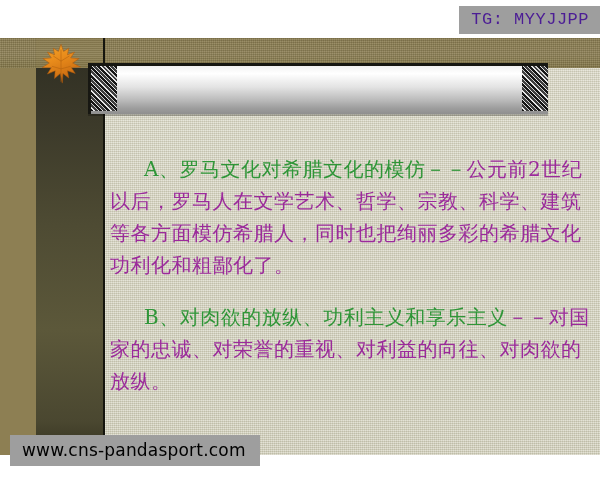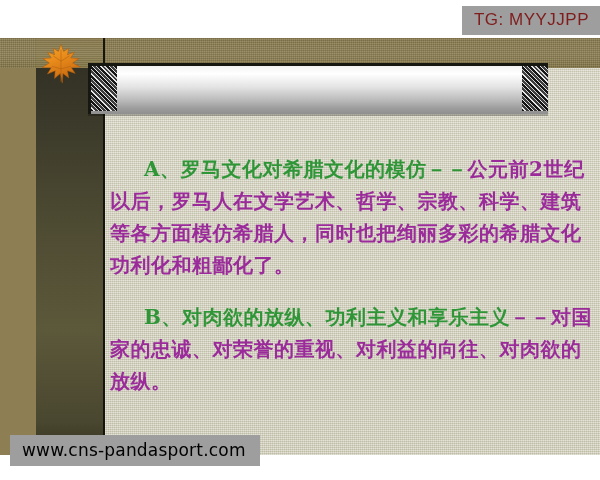--- a/index.html
+++ b/index.html
@@ -146,38 +146,38 @@
   .subhead {
     color: #22229e;
     font-weight: bold;
     font-size: 22px;
     letter-spacing: 1px;
     margin: 0 0 14px 22px;
     white-space: nowrap;
   }
   .para {
     font-size: 20px;
-    font-weight: bold;
+    font-weight: normal;
     line-height: 32px;
     letter-spacing: 0.5px;
     margin: 0 0 20px 0;
     text-align: left;
   }
   .indent { display: inline-block; width: 34px; }
   .g { color: #2f9638; }
   .p { color: #9b2a9b; }
 
   
   #wm-top {
     position: absolute;
     right: 0;
     top: 6px;
     background: #9e9e9e;
-    color: #7f1d1d;
-    font-family: Liberation Sans, sans-serif;
+    color: #4c1d95;
+    font-family: Liberation Mono, monospace;
     font-size: 17px;
     letter-spacing: .5px;
     padding: 4px 11px 5px 12px;
     z-index: 20;
     white-space: nowrap;
   }
   #wm-bottom {
     position: absolute;
     left: 10px;
     top: 435px;

